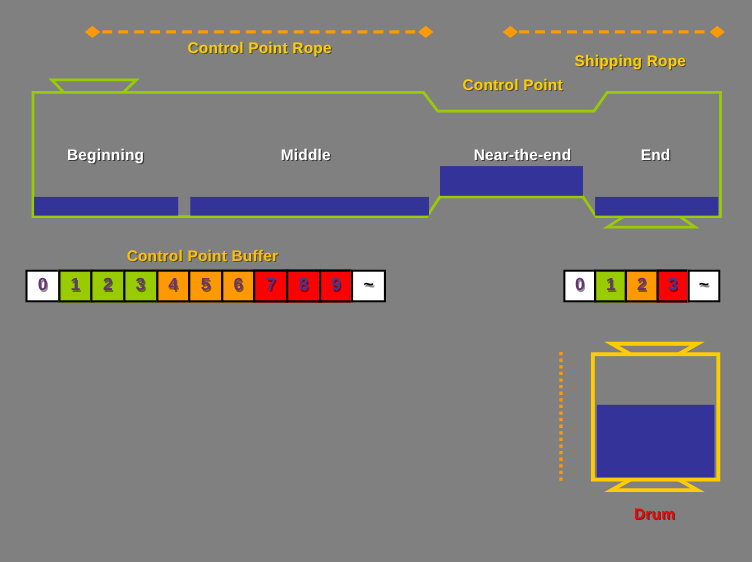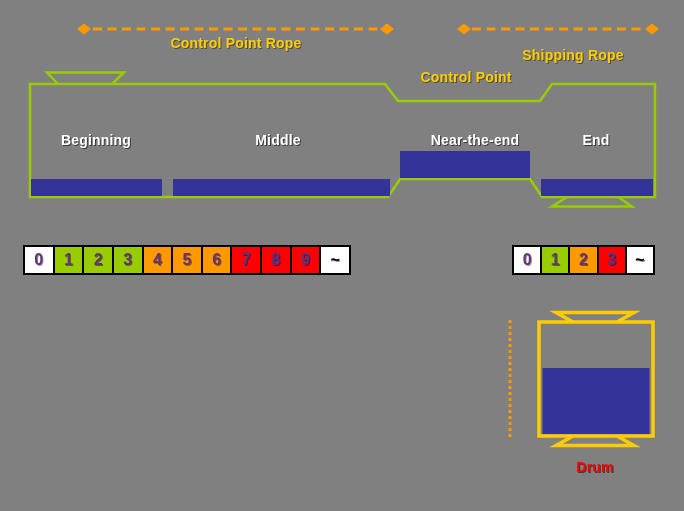--- a/index.html
+++ b/index.html
@@ -70,20 +70,21 @@
   <div class="lbl gold" style="left:236px; top:35px;">Control Point Rope</div>
   <div class="lbl gold" style="left:557px; top:47px;margin-left:16px;">Shipping Rope</div>
 
   <div class="lbl gold" style="left:466px; top:69px;">Control Point</div>
 
   <div class="lbl white" style="left:96px; top:132px;">Beginning</div>
   <div class="lbl white" style="left:278px; top:132px;">Middle</div>
   <div class="lbl white" style="left:465px; top:132px;padding-left:20px;">Near-the-end</div>
   <div class="lbl white" style="left:596px; top:132px;">End</div>
 
+  <div class="lbl amber" style="left:184px; top:224px;">Control Point Buffer</div>
   <div id="cp-buffer-row" class="buffer-row">
     <div class="cell" style="background: rgb(255, 255, 255); color: rgb(102, 51, 119);">0</div>
     <div class="cell" style="background: rgb(153, 204, 0); color: rgb(102, 51, 119);">1</div>
     <div class="cell" style="background: rgb(153, 204, 0); color: rgb(102, 51, 119);">2</div>
     <div class="cell" style="background: rgb(153, 204, 0); color: rgb(102, 51, 119);">3</div>
     <div class="cell" style="background: rgb(255, 153, 0); color: rgb(102, 51, 119);">4</div>
     <div class="cell" style="background: rgb(255, 153, 0); color: rgb(102, 51, 119);">5</div>
     <div class="cell" style="background: rgb(255, 153, 0); color: rgb(102, 51, 119);">6</div>
     <div class="cell" style="background: rgb(255, 0, 0); color: rgb(58, 58, 158);">7</div>
     <div class="cell" style="background: rgb(255, 0, 0); color: rgb(58, 58, 158);">8</div>

